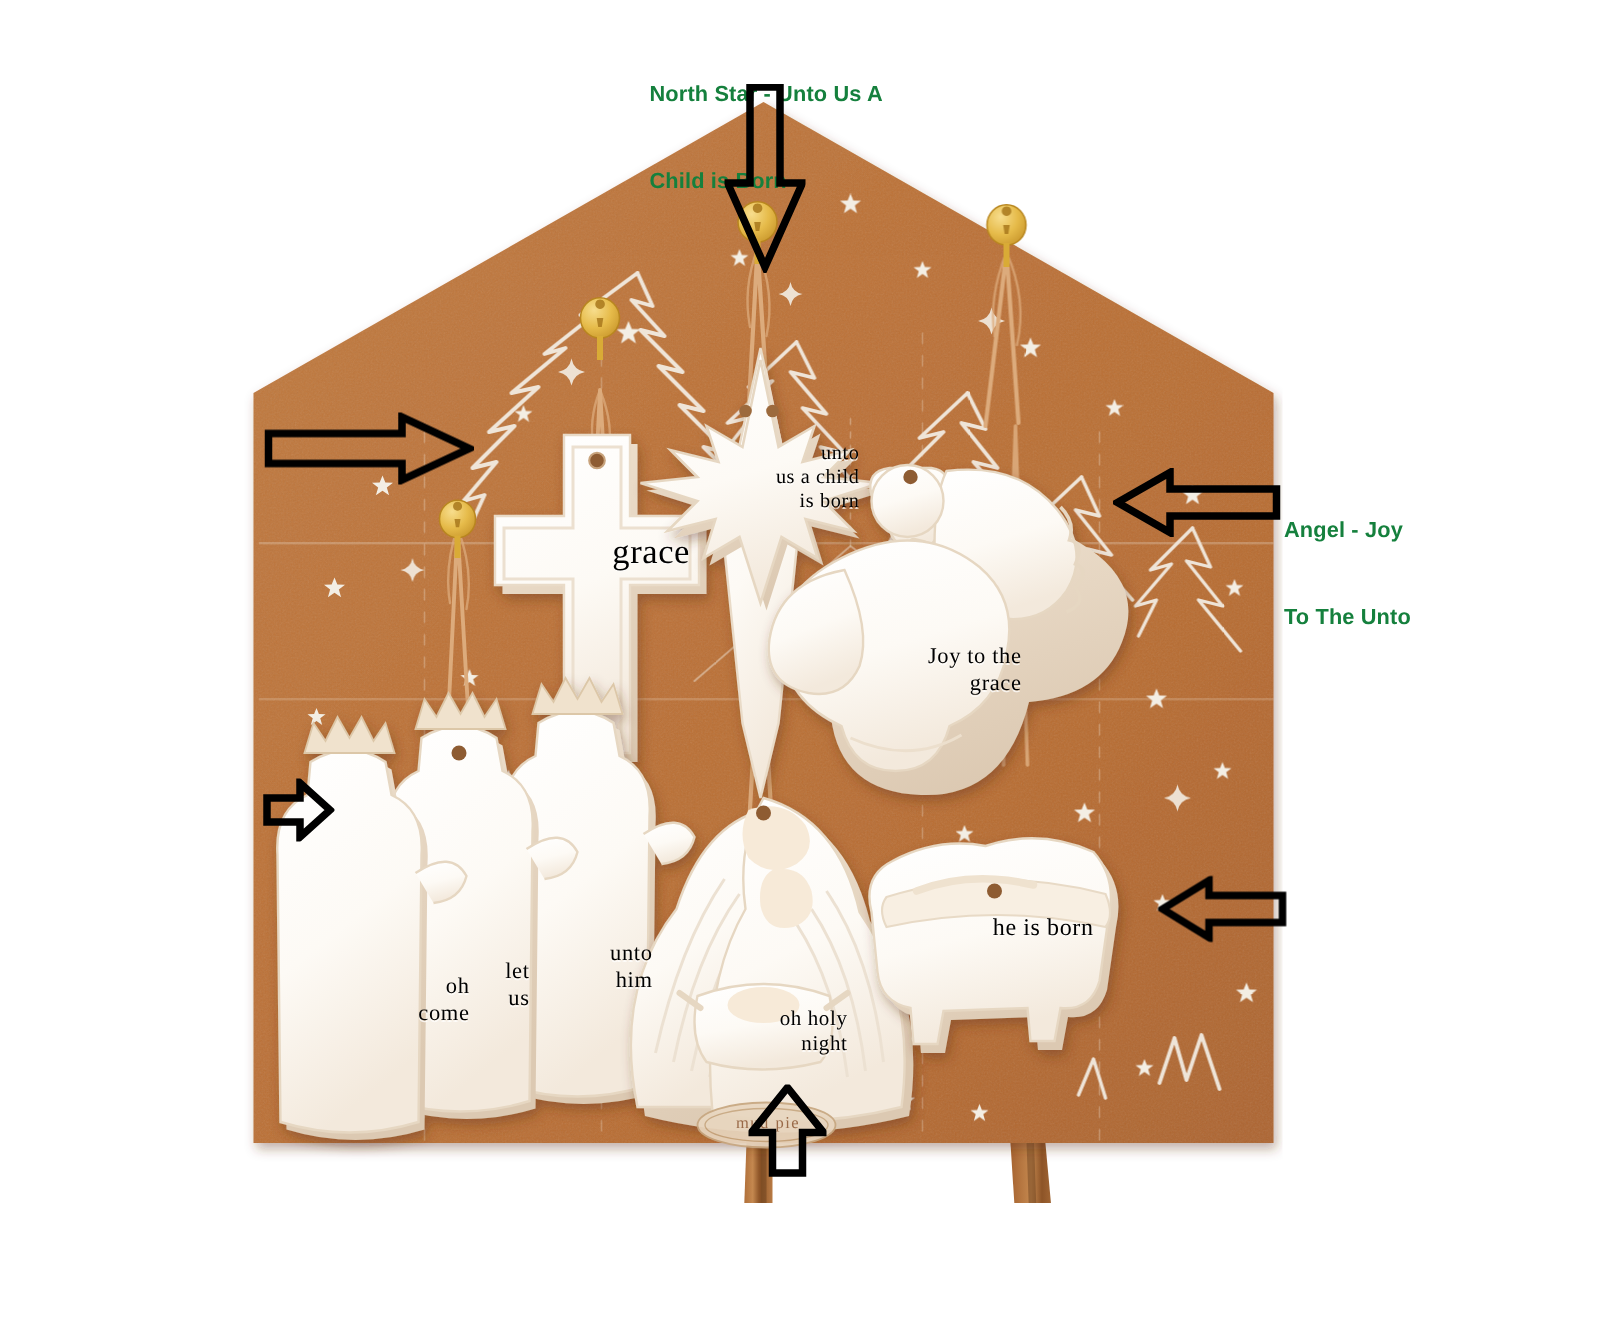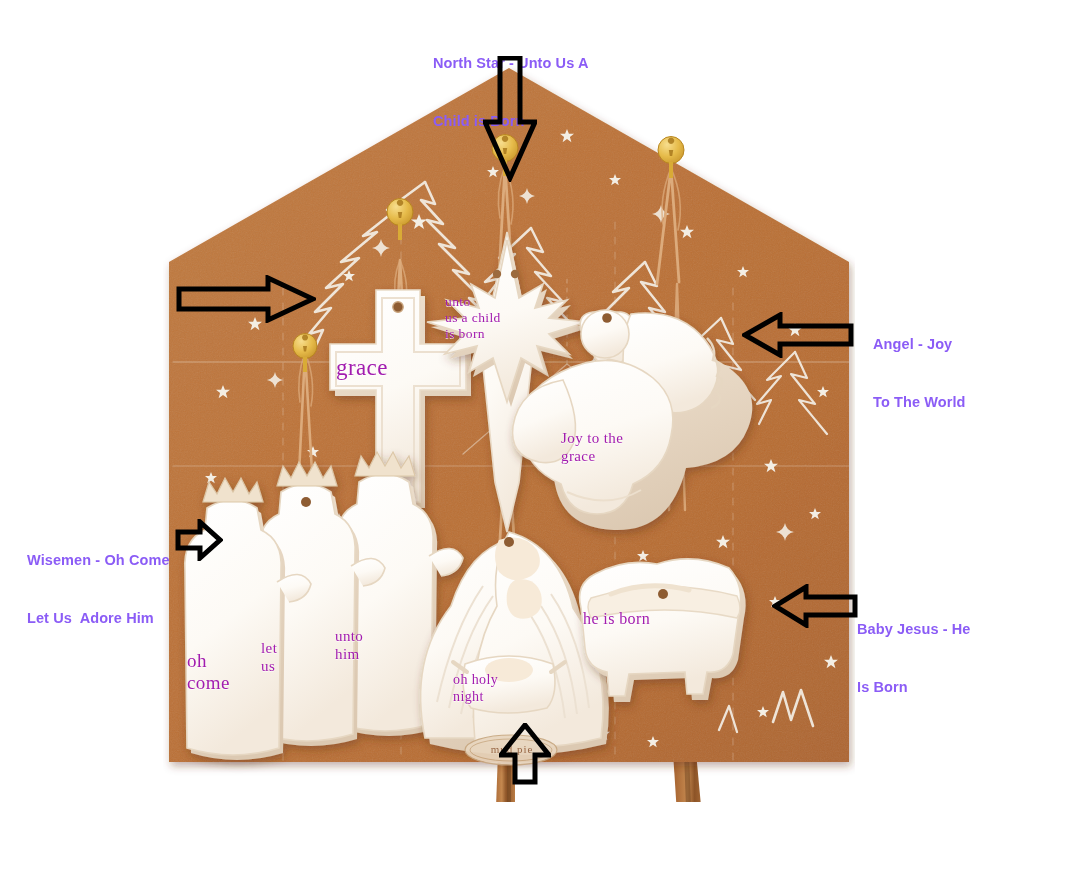--- a/index.html
+++ b/index.html
@@ -17,39 +17,39 @@
     background: #ffffff;
   }
 
   
   .anno-label {
     position: absolute;
     font-family: "Liberation Sans", sans-serif;
     font-weight: bold;
     font-size: 14.5px;
     line-height: 1.32;
-    color: #8b5cf6;
+    color: #15803d;
     letter-spacing: 0.1px;
     white-space: pre;
   }
   .anno-arrow { position: absolute; }
 
   
   #board-wrap {
     position: absolute;
     left: 163px; top: 62px;
     width: 692px; height: 740px;
   }
   #board-svg { position: absolute; left:0; top:0; }
 
   .orn-text {
     position: absolute;
-    color: #a21caf;
+    color: #000000;
     font-family: "Liberation Serif", serif;
-    text-align: left;
+    text-align: right;
     line-height: 1.18;
     white-space: pre-line;
     letter-spacing: 0.4px;
     text-shadow: 0 1px 0 rgba(255,255,255,.75);
     pointer-events: none;
   }
 
   .logo-tag {
     position: absolute;
     font-family: "Liberation Serif", serif;
@@ -365,21 +365,21 @@
 
     <div class="orn-text" style="left:173px; top:292px; width:124px; font-size:23px;">grace</div>
 
     <div class="orn-text" style="left:282px; top:232px; width:128px; font-size:13.5px;">unto
 us a child
 is born</div>
 
     <div class="orn-text" style="left:398px; top:368px; width:120px; font-size:15px;">Joy to the
 grace</div>
 
-    <div class="orn-text" style="left:24px; top:588px; width:116px; font-size:19px;">oh
+    <div class="orn-text" style="left:34px; top:588px; width:116px; font-size:15px;">oh
 come</div>
     <div class="orn-text" style="left:98px; top:578px; width:92px; font-size:15px;">let
 us</div>
     <div class="orn-text" style="left:172px; top:566px; width:100px; font-size:15px;">unto
 him</div>
 
     <div class="orn-text" style="left:290px; top:610px; width:112px; font-size:14px;">oh holy
 night</div>
 
     <div class="orn-text" style="left:420px; top:548px; width:146px; font-size:16px;">he is born</div>
@@ -392,40 +392,32 @@
     <div>Child is Born</div>
   </div>
   <svg class="anno-arrow" style="left:483px; top:56px;" width="54" height="126" viewBox="0 0 54 126">
     <polygon points="17,2 37,2 37,66 52,66 27,122 2,66 17,66" fill="#ffffff" fill-opacity="0" stroke="#000000" stroke-width="5" stroke-linejoin="miter"></polygon>
   </svg>
 
   <svg class="anno-arrow" style="left:176px; top:275px;" width="140" height="48" viewBox="0 0 140 48">
     <polygon points="3,14 92,14 92,3 137,24 92,45 92,34 3,34" fill="none" stroke="#000000" stroke-width="5" stroke-linejoin="miter"></polygon>
   </svg>
 
-  <div class="anno-label" style="left:856px; top:297px;margin-left:17px;">
+  <div class="anno-label" style="left:856px; top:307px;">
     <div>Angel - Joy</div>
-    <div>To The World</div>
+    <div>To The Unto</div>
   </div>
   <svg class="anno-arrow" style="left:742px; top:312px;" width="112" height="46" viewBox="0 0 112 46">
     <polygon points="109,14 38,14 38,3 3,23 38,43 38,32 109,32" fill="none" stroke="#000000" stroke-width="5" stroke-linejoin="miter"></polygon>
   </svg>
 
-  <div class="anno-label" style="left:27px; top:513px;">
-    <div>Wisemen - Oh Come</div>
-    <div>Let Us  Adore Him</div>
-  </div>
   <svg class="anno-arrow" style="left:175px; top:519px;" width="48" height="42" viewBox="0 0 48 42">
     <polygon points="3,13 25,13 25,3 45,21 25,39 25,29 3,29" fill="none" stroke="#000000" stroke-width="5" stroke-linejoin="miter"></polygon>
   </svg>
 
-  <div class="anno-label" style="left:857px; top:582px;">
-    <div>Baby Jesus - He</div>
-    <div>Is Born</div>
-  </div>
   <svg class="anno-arrow" style="left:772px; top:584px;" width="86" height="44" viewBox="0 0 86 44">
     <polygon points="83,13 34,13 34,3 3,22 34,41 34,31 83,31" fill="none" stroke="#000000" stroke-width="5" stroke-linejoin="miter"></polygon>
   </svg>
 
   <svg class="anno-arrow" style="left:499px; top:723px;" width="52" height="62" viewBox="0 0 52 62">
     <polygon points="26,2 50,32 36,32 36,59 16,59 16,32 2,32" fill="none" stroke="#000000" stroke-width="5" stroke-linejoin="miter"></polygon>
   </svg>
 
 </div>
 

